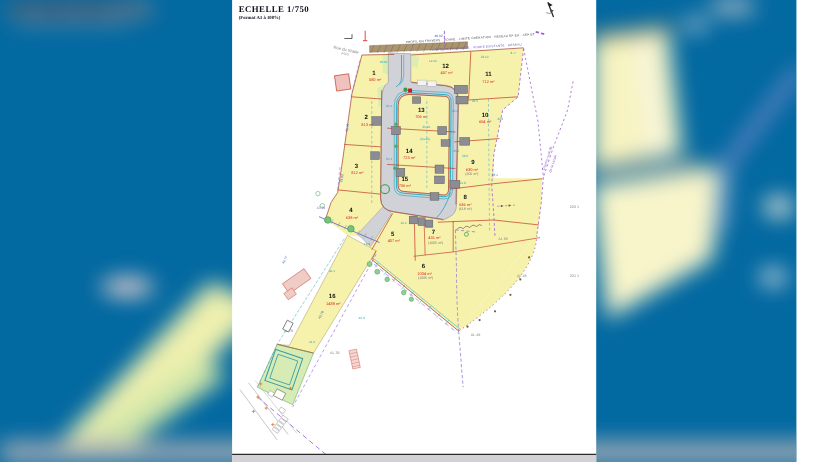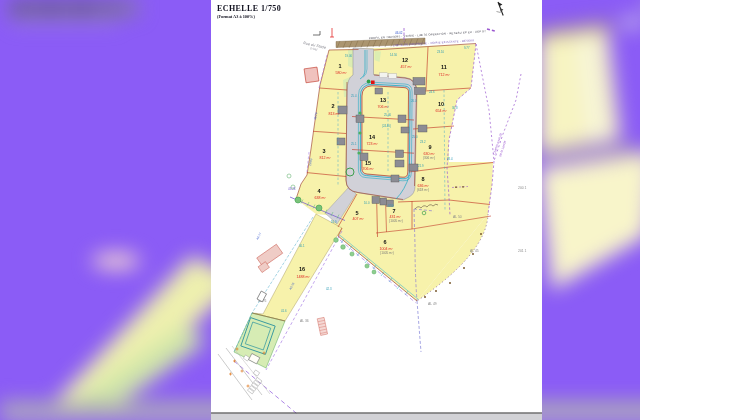--- a/index.html
+++ b/index.html
@@ -1,16 +1,16 @@
 <!DOCTYPE html>
 <html><head>
 <meta charset="utf-8">
 <style>
 html,body{margin:0;padding:0;background:#fff}
-#stage{position:relative;width:640px;height:420px;background:#8b5cf6;overflow:hidden;font-family:"Liberation Sans",sans-serif}
+#stage{position:relative;width:724px;height:420px;background:#0369a1;overflow:hidden;font-family:"Liberation Sans",sans-serif}
 #blurlayer{position:absolute;left:0;top:0;width:750px;height:420px;filter:blur(10px)}
 #plan{position:absolute;left:0;top:0;width:750px;height:420px}
 </style>
 </head>
 <body>
 <div id="stage">
 
 <div id="blurlayer">
 <svg width="750" height="420" viewBox="0 0 750 420">
 

